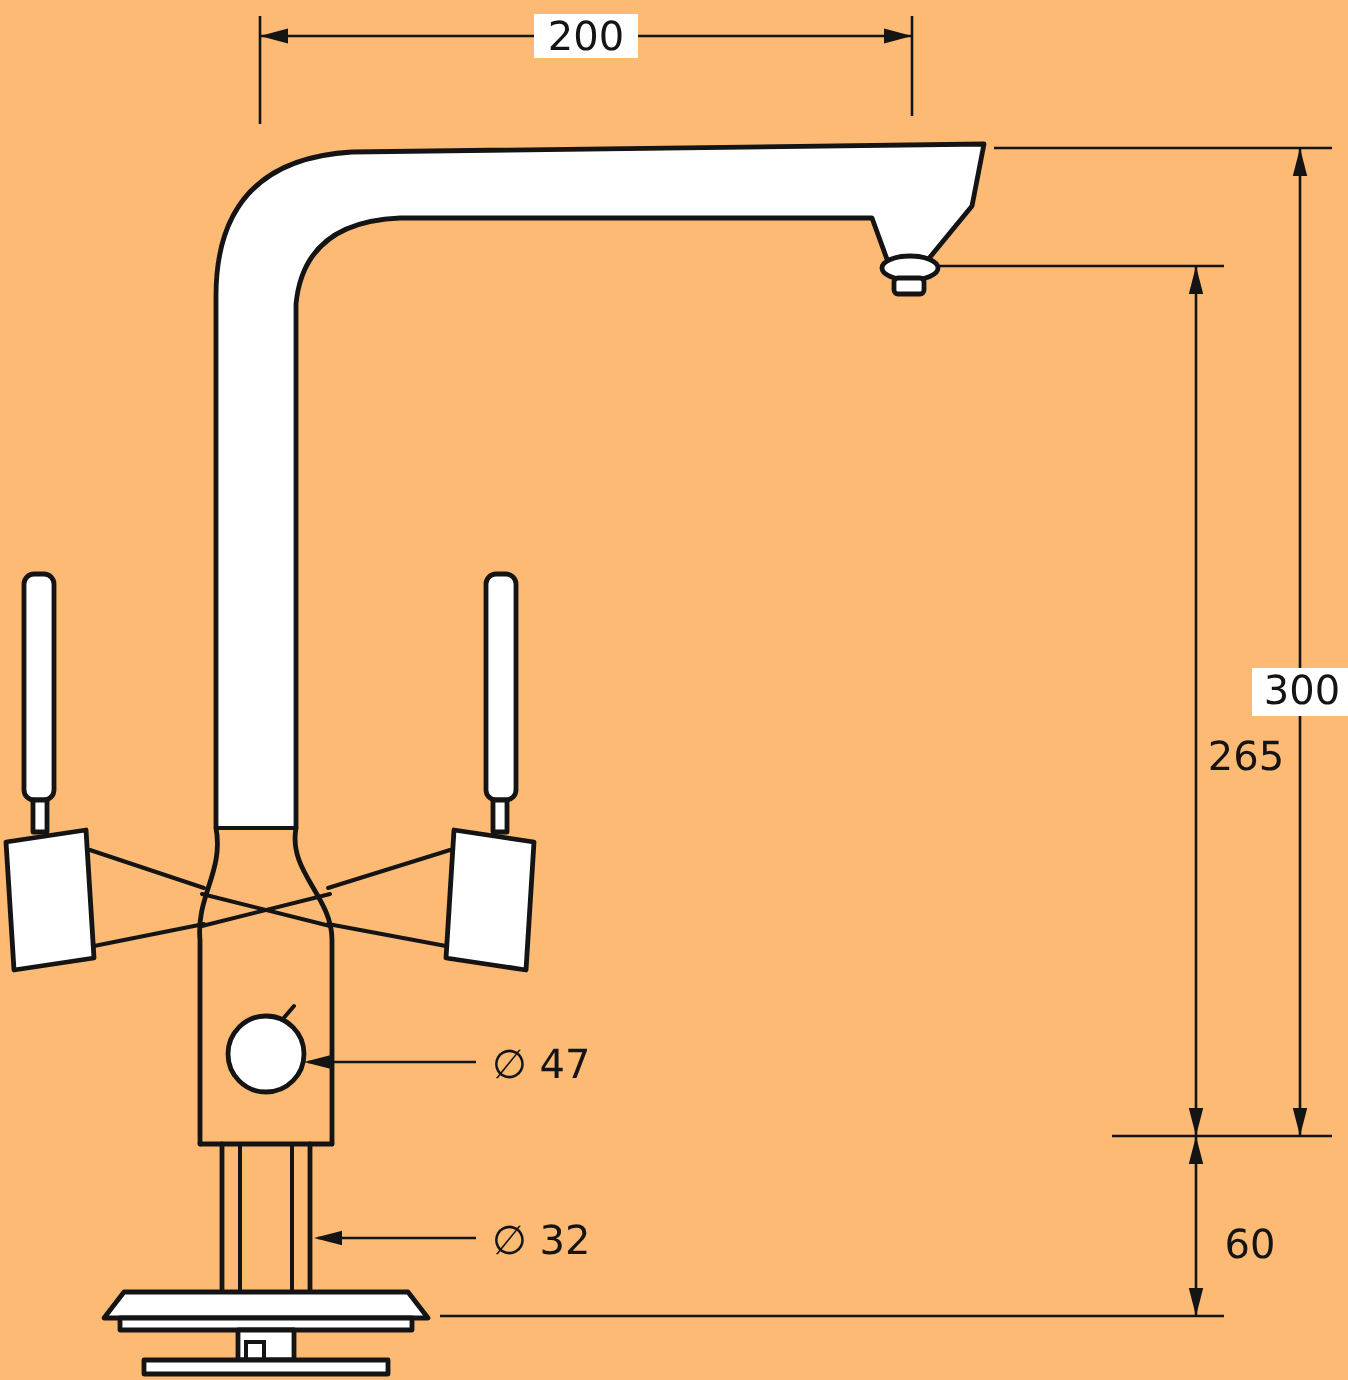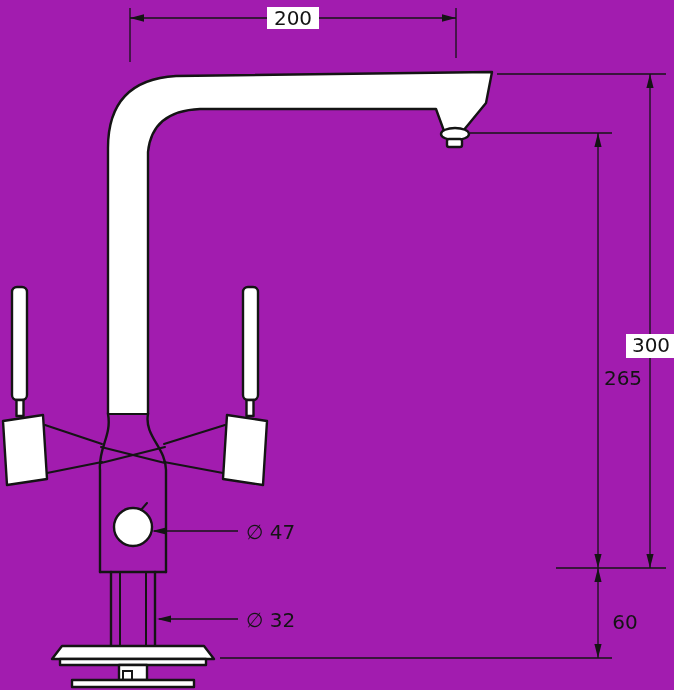--- a/index.html
+++ b/index.html
@@ -1,16 +1,16 @@
 <!DOCTYPE html>
 <html><head>
 <meta charset="utf-8">
 <style>
   html,body{margin:0;padding:0;background:#ffffff;}
-  .page{width:674px;height:690px;position:relative;background:#a21caf;overflow:hidden;}
+  .page{width:674px;height:690px;position:relative;background:#fdba74;overflow:hidden;}
   svg{display:block;}
   .s  {stroke:#141414;stroke-width:2.4;fill:none;stroke-linejoin:round;stroke-linecap:round;}
   .sf {stroke:#141414;stroke-width:2.4;fill:#ffffff;stroke-linejoin:round;}
   .thin{stroke:#141414;stroke-width:2;fill:none;stroke-linecap:round;}
   .d  {stroke:#141414;stroke-width:1.3;fill:none;}
   .a  {fill:#141414;stroke:none;}
   .bg {fill:#ffffff;stroke:none;}
   .t  {font-family:"DejaVu Sans",sans-serif;font-size:20px;fill:#141414;}
   .hatch{stroke:#141414;stroke-width:1.1;}
 </style>

